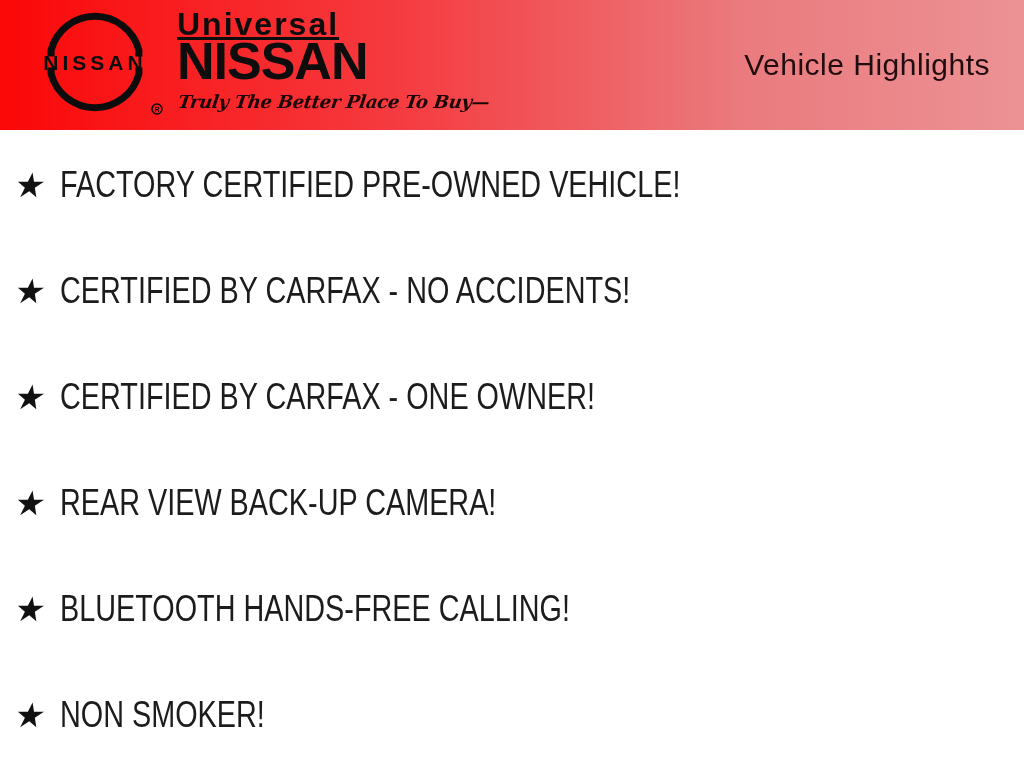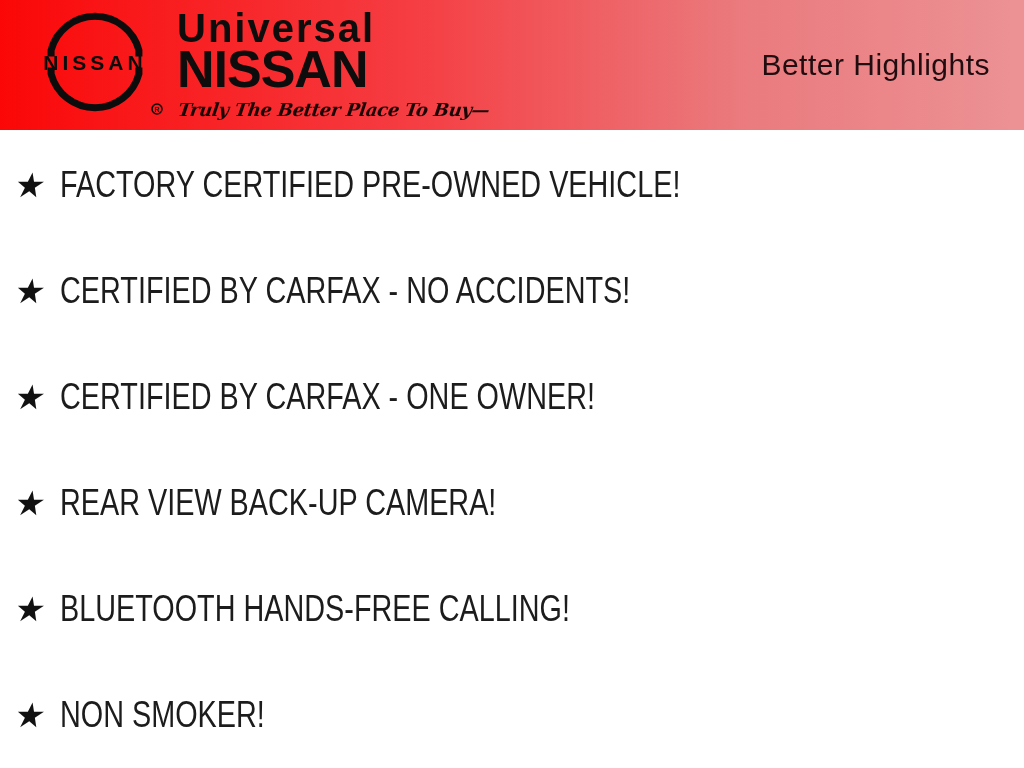--- a/index.html
+++ b/index.html
@@ -21,25 +21,26 @@
     position: absolute;
     left: 24px; top: 5px;
   }
 
   .brand {
     position: absolute;
     left: 177px; top: 8px;
     color: #0d0d0d;
   }
   .brand-line1 {
-    font-size: 40px;
+    font-size: 32px;
     font-weight: bold;
     letter-spacing: 2px;
     line-height: 1.0;
     color: #0d0d0d;
+    text-decoration: underline;
   }
   .brand-line2 {
     font-size: 52px;
     font-weight: bold;
     letter-spacing: -1px;
     line-height: 0.92;
     margin-top: -2px;
     color: #0d0d0d;
   }
   .brand-tagline {
@@ -108,21 +109,21 @@
       <text x="133" y="106.8" text-anchor="middle" font-family="Liberation Sans, sans-serif" font-size="7" font-weight="bold" fill="#0c0c0c">R</text>
     </g>
   </svg>
 
   <div class="brand">
     <div class="brand-line1">Universal</div>
     <div class="brand-line2">NISSAN</div>
     <div class="brand-tagline">Truly The Better Place To Buy—</div>
   </div>
 
-  <div class="page-title">Better Highlights</div>
+  <div class="page-title">Vehicle Highlights</div>
 </div>
 
 <ul class="highlights">
   <li class="highlight-item">
     <span class="star">★</span>
     <span class="highlight-text">FACTORY CERTIFIED PRE-OWNED VEHICLE!</span>
   </li>
   <li class="highlight-item">
     <span class="star">★</span>
     <span class="highlight-text">CERTIFIED BY CARFAX - NO ACCIDENTS!</span>

